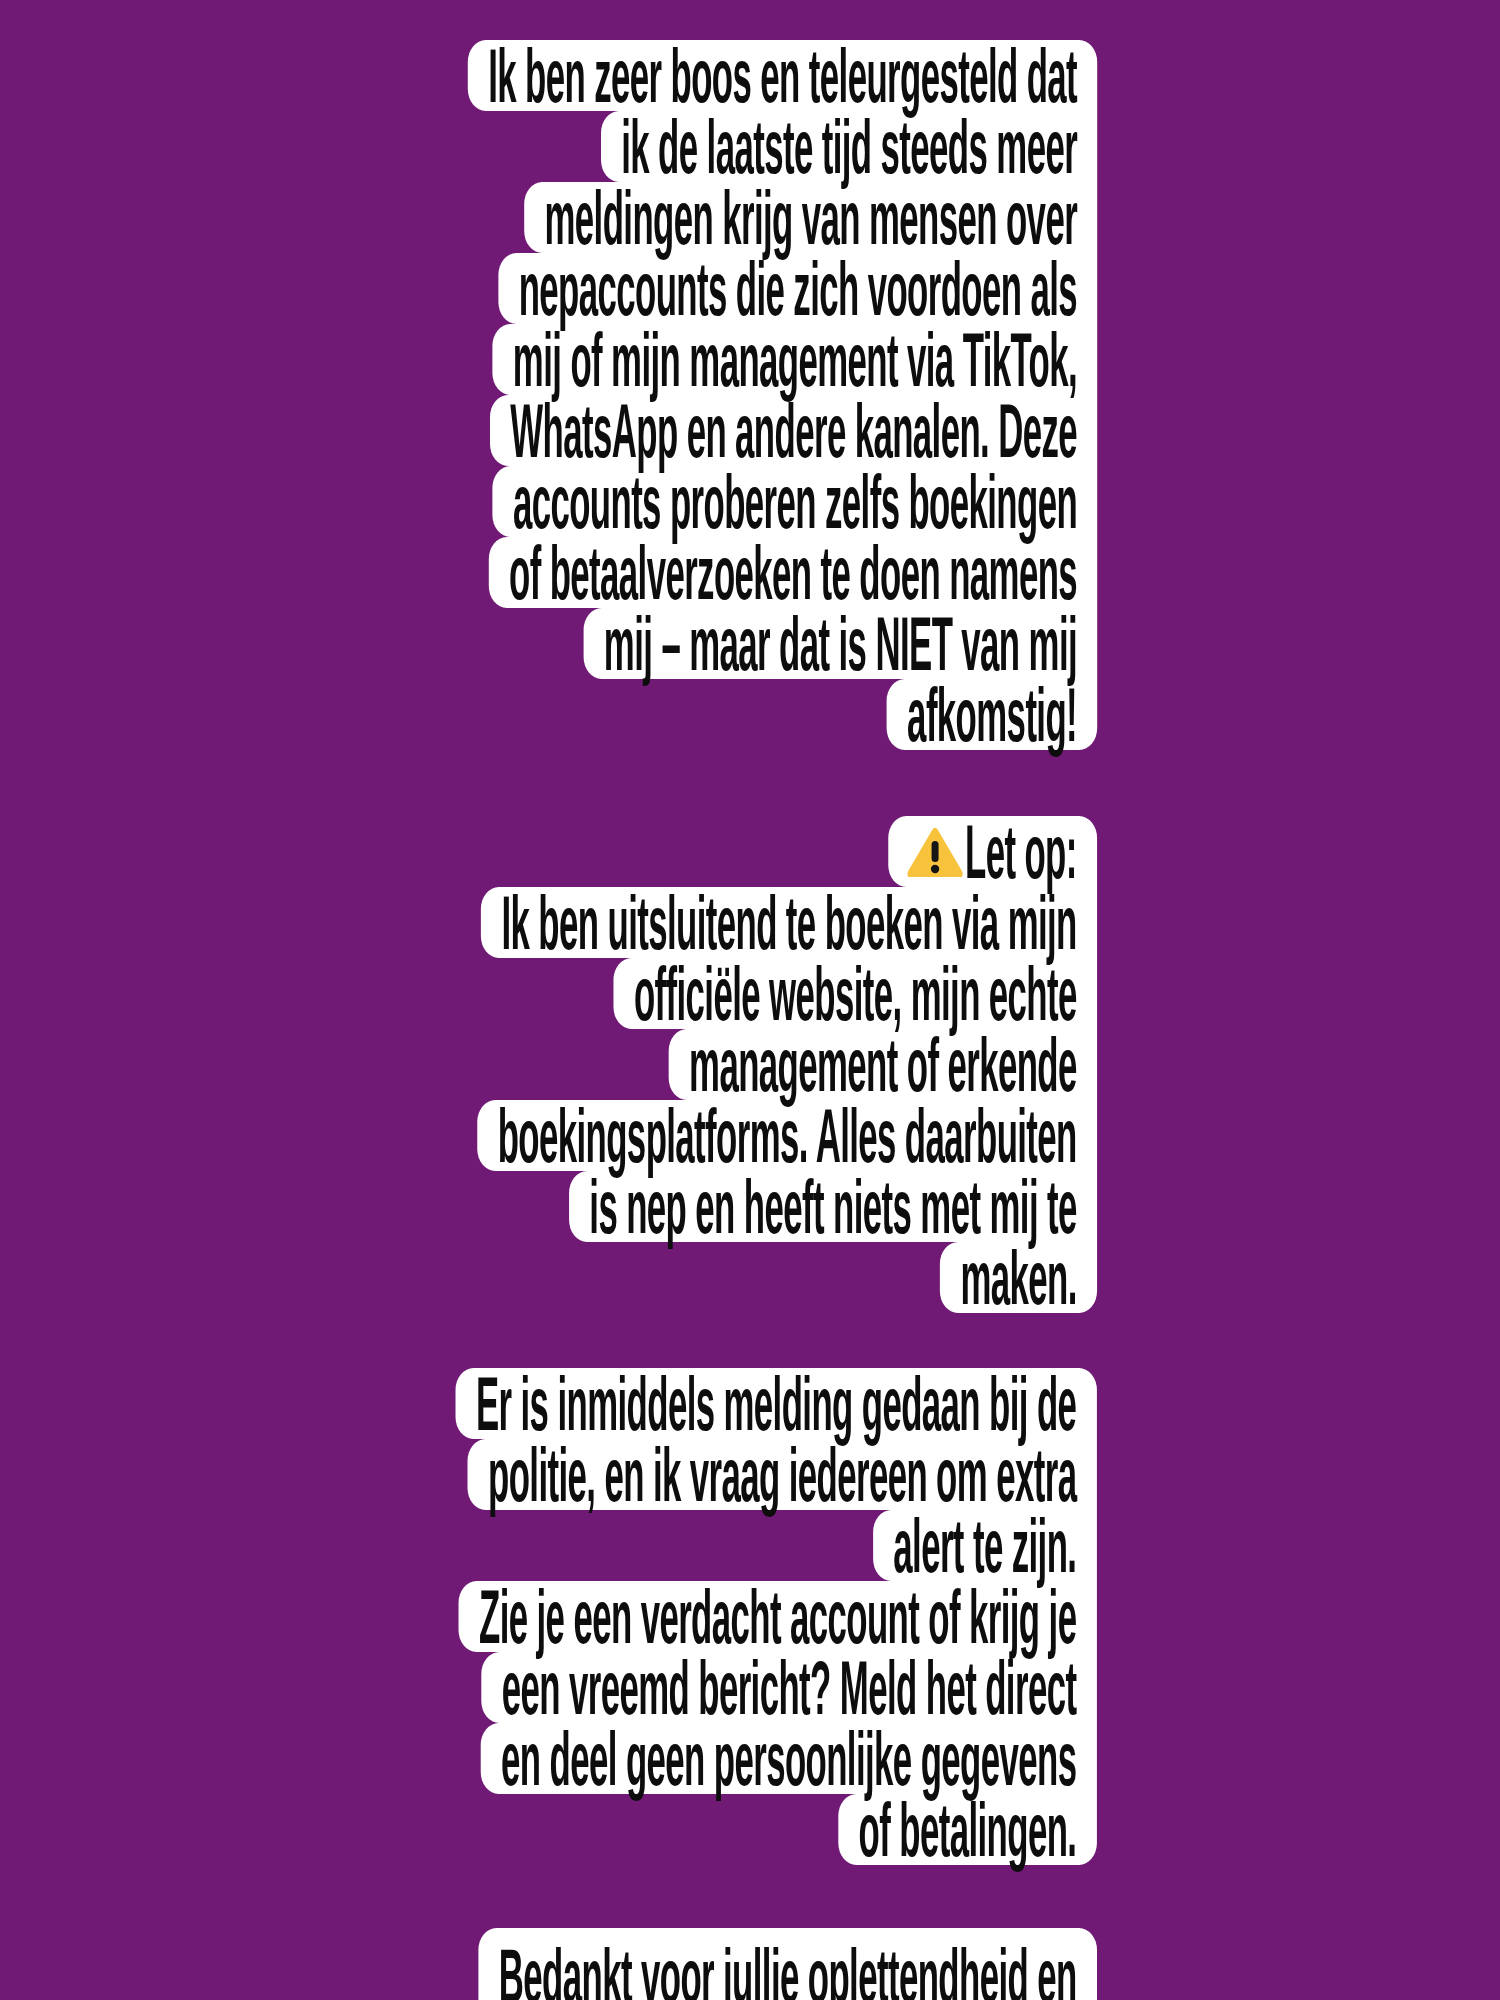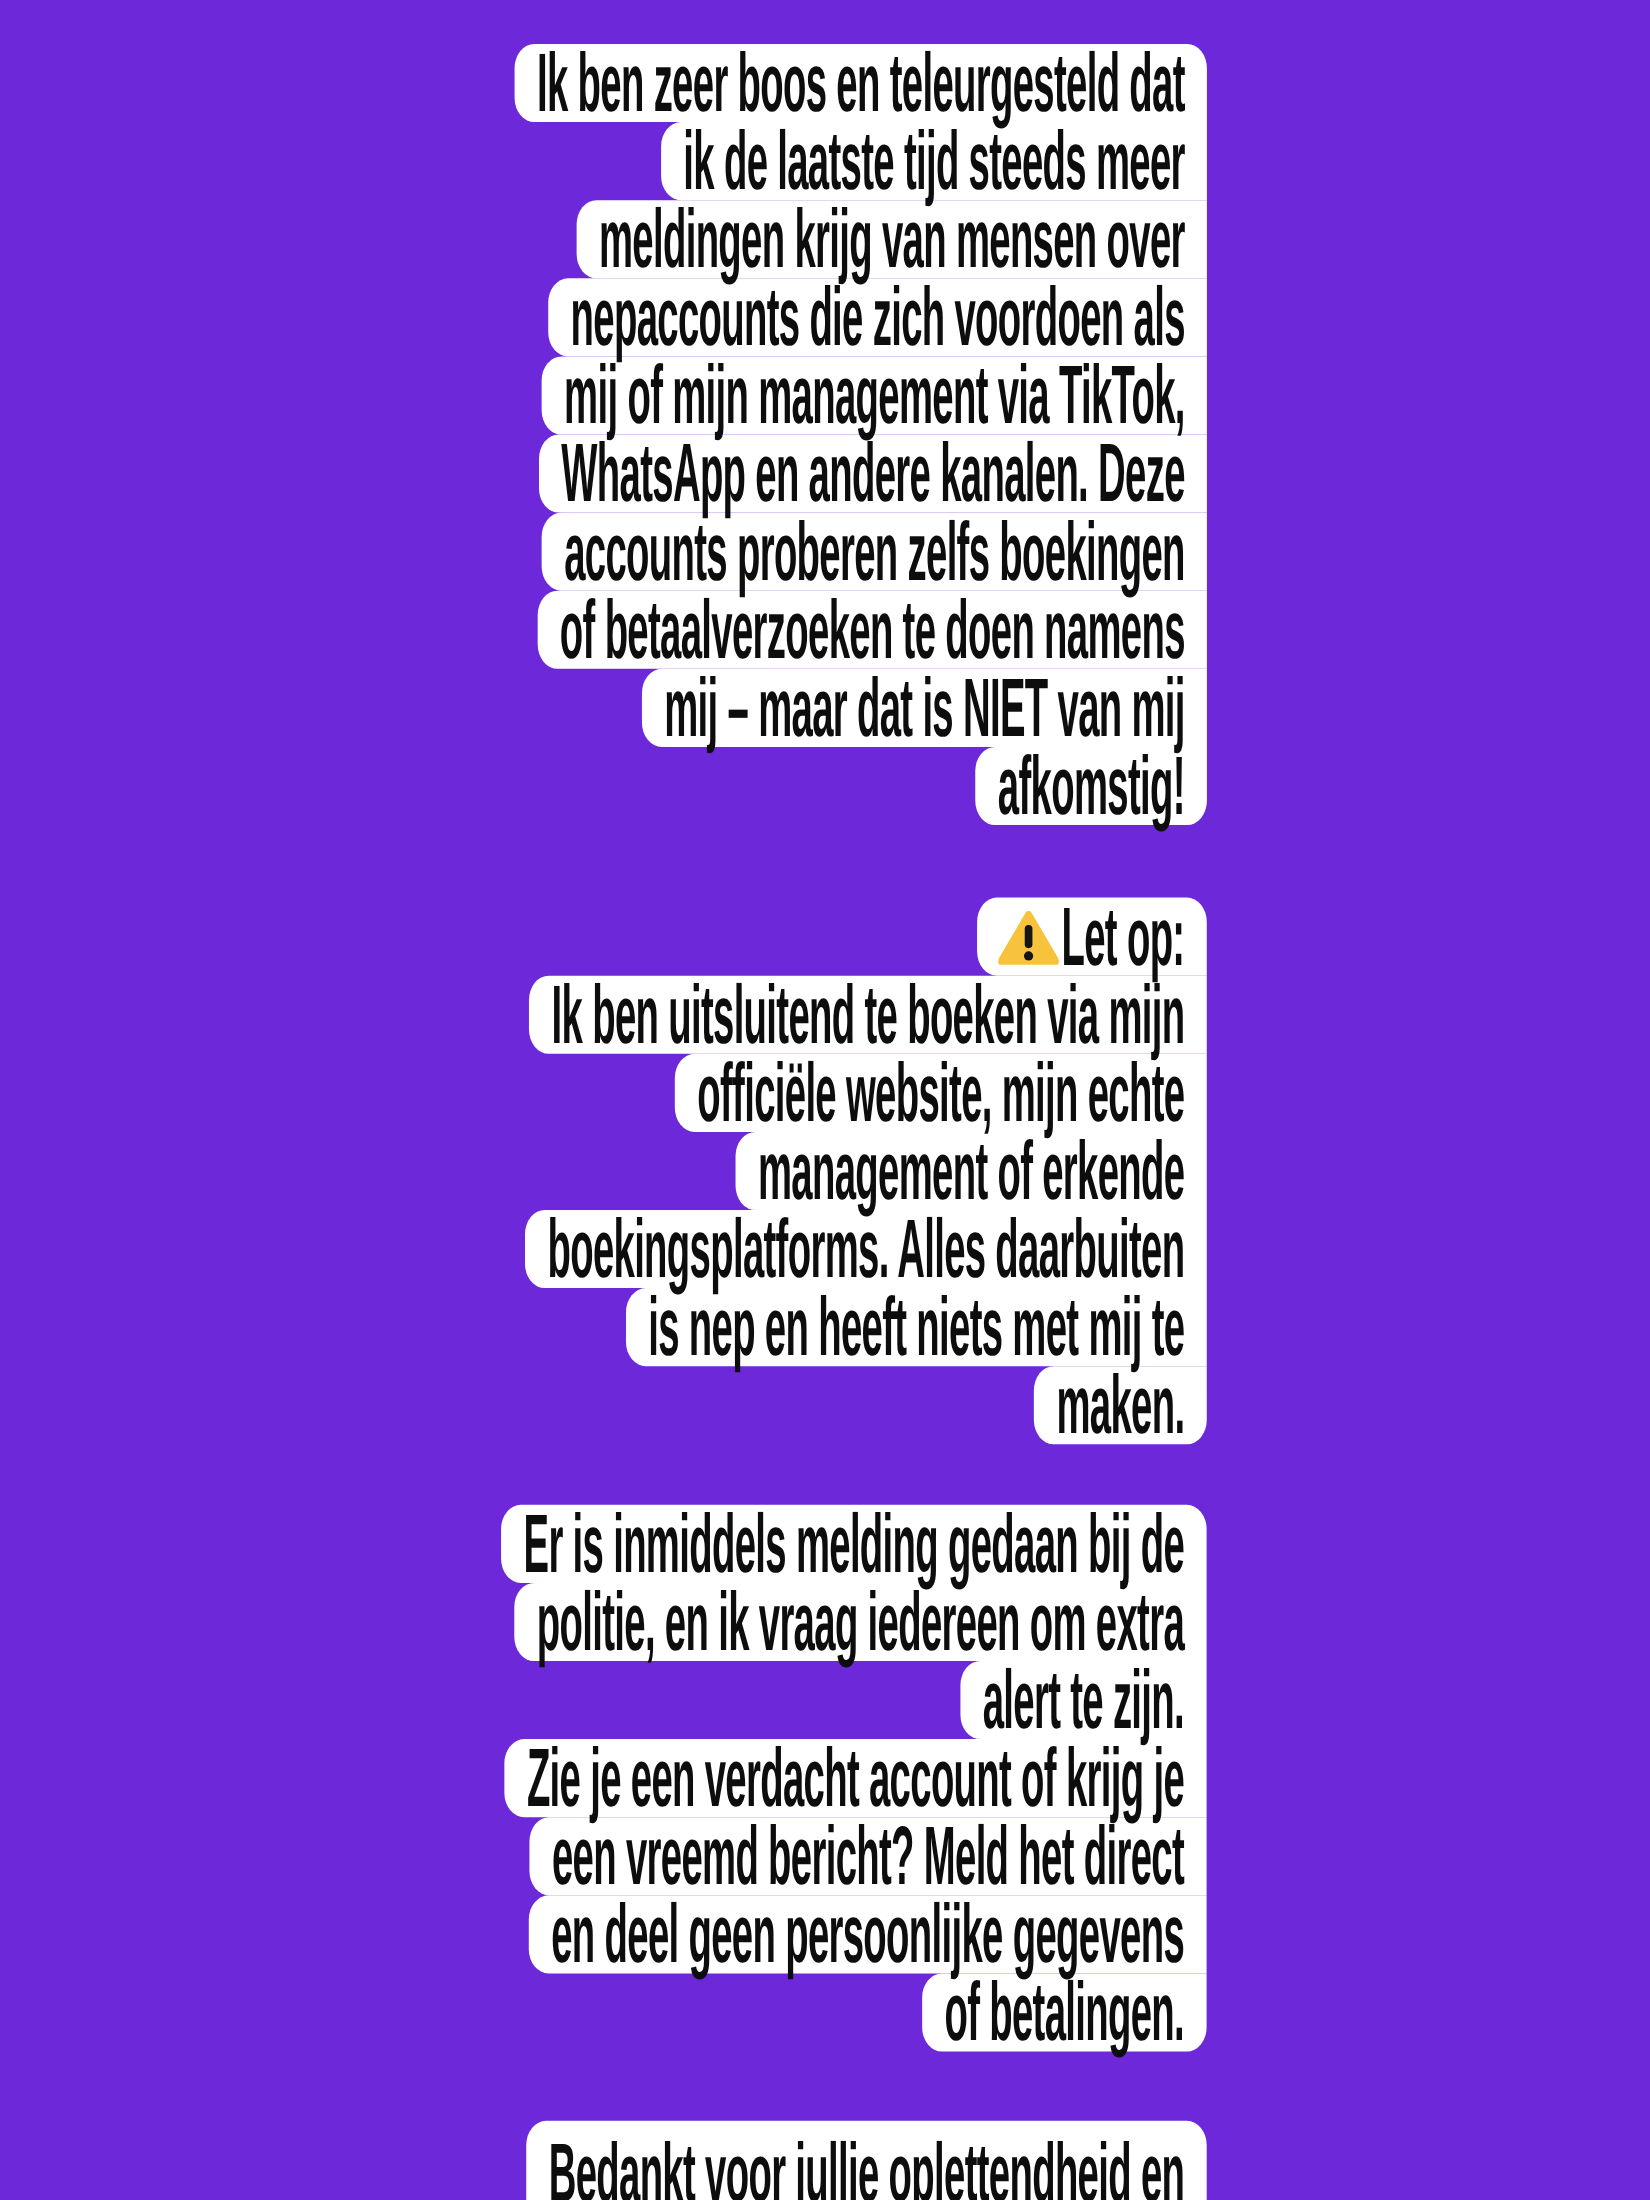--- a/index.html
+++ b/index.html
@@ -10,21 +10,21 @@
   body {
     width: 1500px;
     height: 2000px;
     overflow: hidden;
     position: relative;
     font-family: "Liberation Sans", sans-serif;
   }
   .story-canvas {
     position: absolute;
     inset: 0;
-    background: #6d28d9;
+    background: #701a75;
   }
   
   .story-block {
     position: absolute;
     right: 403px;
     transform: scaleX(0.60);
     transform-origin: top right;
   }
   .line {
     width: fit-content;

